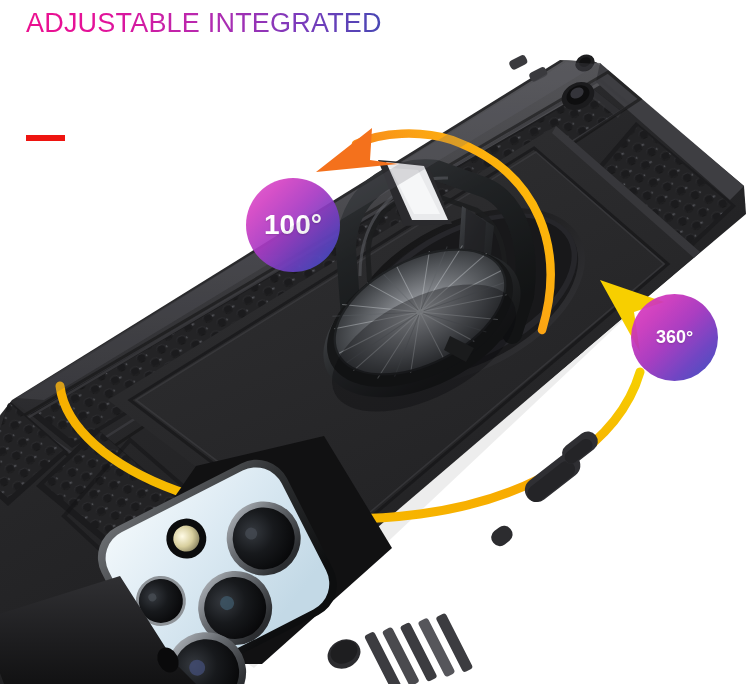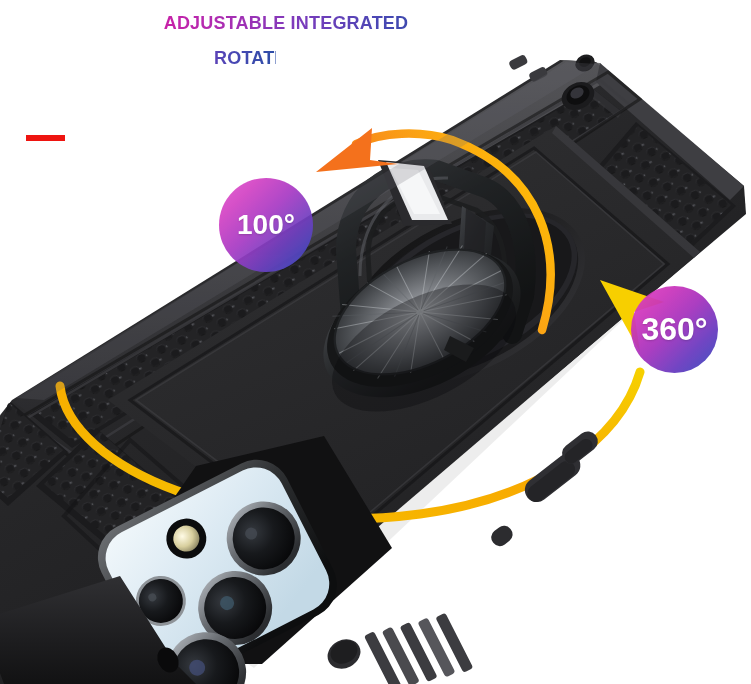--- a/index.html
+++ b/index.html
@@ -20,32 +20,31 @@
   
   #headline {
     position:absolute;
     left:26px; top:6px;
     width:520px;
     z-index:40;
     pointer-events:none;
   }
   .hl-line {
     display:block;
-    font-size:18px;
-    font-weight:bold;
+    font-size:27px;
+    font-weight:normal;
     letter-spacing:0.2px;
     line-height:35px;
     white-space:nowrap;
     background-image:linear-gradient(90deg,#ec0f8f 0%,#e2139a 18%,#b52ab0 42%,#7a3bbc 64%,#4a47b4 82%,#2c4da6 100%);
     background-size:430px 100%;
     background-repeat:no-repeat;
     -webkit-background-clip:text;
     background-clip:text;
     color:transparent;
-    text-align:center;
     -webkit-text-fill-color:transparent;
   }
   .hl-line.l2 { background-size:300px 100%; }
   .hl-line.l3 { background-size:250px 100%; }
 
   #red-rule {
     position:absolute;
     left:26px; top:135px;
     width:39px; height:6px;
     background:#ee1410;
@@ -67,29 +66,29 @@
     display:flex;
     align-items:center;
     justify-content:center;
     z-index:35;
     color:#ffffff;
     font-weight:bold;
     text-shadow:0 1px 2px rgba(0,0,0,.18);
     opacity:.93;
   }
   #badge-100 {
-    left:219px; top:178px;
+    left:246px; top:178px;
     width:94px; height:94px;
     font-size:28px;
     background:linear-gradient(135deg,#e85bd0 0%,#d243c4 22%,#a93bc4 45%,#6e3fc0 70%,#2f4fc0 100%);
   }
   #badge-360 {
-    left:631px; top:286px;
+    left:631px; top:294px;
     width:87px; height:87px;
-    font-size:32px;
+    font-size:18px;
     background:linear-gradient(135deg,#e042c2 0%,#cc34bc 24%,#a430bd 48%,#6a38bf 72%,#2f46bd 100%);
   }
 </style>
 </head>
 <body>
 
 <div id="stage">
 
   <div id="case-wrap">
     <svg width="751" height="684" viewBox="0 0 751 684" xmlns="http://www.w3.org/2000/svg">
@@ -456,21 +455,20 @@
         <rect x="508" y="62" width="18" height="10" rx="4" transform="rotate(-27 508 62)" fill="#3a3a3e"></rect>
         <rect x="528" y="74" width="18" height="10" rx="4" transform="rotate(-27 528 74)" fill="#3a3a3e"></rect>
       </g>
 
       <path d="M566 62 L598 64 L44 400 L16 398 Z" fill="#6a6a70" opacity="0.22"></path>
     </svg>
   </div>
 
   <div id="headline">
     <span class="hl-line l1">ADJUSTABLE INTEGRATED</span>
-    <span class="hl-line l3">ROTATION RING</span>
   </div>
 
   <div id="red-rule"></div>
 
   <div class="badge" id="badge-100">100°</div>
   <div class="badge" id="badge-360">360°</div>
 
 </div>
 
 </body></html>

